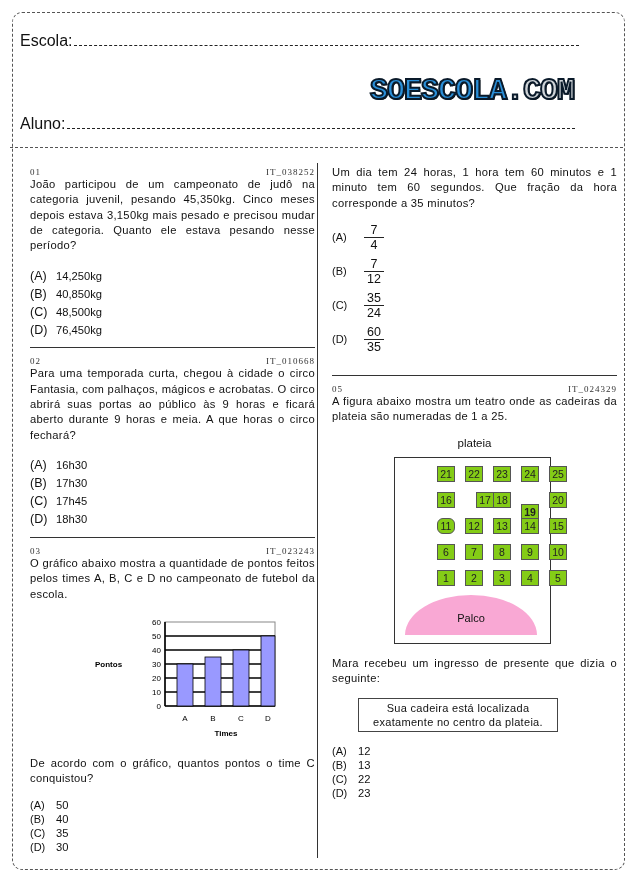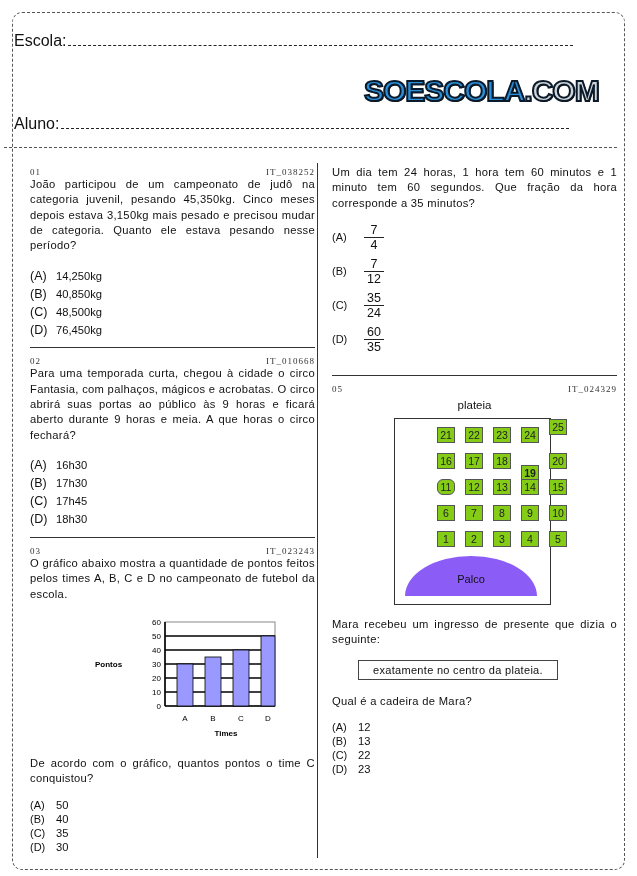--- a/index.html
+++ b/index.html
@@ -1,46 +1,46 @@
 <!DOCTYPE html>
 <html><head>
 <meta charset="utf-8">
 <style>
   html,body{margin:0;padding:0;background:#fff;}
   body{width:637px;height:876px;position:relative;overflow:hidden;font-family:"Liberation Sans",sans-serif;color:#111;}
   .frame{position:absolute;left:12px;top:12px;width:613px;height:858px;border:1px dashed #555;border-radius:10px;box-sizing:border-box;}
-  .header{position:absolute;left:4px;top:12px;width:613px;height:135px;border-bottom:1px dashed #555;}
+  .header{position:absolute;left:10px;top:12px;width:613px;height:135px;border-bottom:1px dashed #555;}
   .hrow{position:absolute;left:10px;font-size:16px;display:flex;align-items:flex-end;}
   .hrow .lbl{white-space:nowrap;}
   .hrow .line{border-bottom:1px dashed #222;height:1px;margin-bottom:4px;}
-  .logo{position:absolute;left:360px;top:62px;font-family:Liberation Sans, sans-serif;font-weight:bold;font-size:30px;letter-spacing:-1px;
+  .logo{position:absolute;left:360px;top:62px;font-family:Liberation Mono, monospace;font-weight:bold;font-size:30px;letter-spacing:-1px;
     color:#2a8fd8;-webkit-text-stroke:2px #0a1a2a;text-shadow:1px 1px 0 #000;}
   .logo .com{color:#cfd4d8;}
   .vdiv{position:absolute;left:317px;top:163px;width:1px;height:695px;background:#333;}
   .col{position:absolute;top:165px;width:285px;font-size:11.2px;line-height:15.3px;}
   .col.left{left:30px;}
   .col.right{left:332px;}
   .q{position:relative;}
   .qhead{display:flex;justify-content:space-between;font-family:"Liberation Serif",serif;font-size:9px;letter-spacing:1px;color:#333;height:12px;}
   .qtext{text-align:justify;letter-spacing:0.3px;}
   .opts{margin-top:14px;}
   .opt{display:flex;font-size:11.2px;height:18px;align-items:center;}
   .opt .ol{width:26px;font-size:12.5px;}
   .opt.small{height:14px;}
   .opt.small .ol{font-size:11px;}
   .sep{border-top:1px solid #333;margin:8px 0 6px 0;}
   .chart{position:relative;width:200px;height:130px;margin:12px 0 0 55px;}
   .frac{display:inline-flex;flex-direction:column;align-items:center;font-size:12.5px;line-height:14px;}
   .frac .num{border-bottom:1px solid #222;padding:0 2px;min-width:16px;text-align:center;}
   .fopt{display:flex;align-items:center;height:34px;}
   .fopt .ol{width:32px;font-size:11px;}
-  .theater-title{text-align:center;font-size:11.5px;margin-top:4px;}
+  .theater-title{text-align:center;font-size:11.5px;margin-top:12px;}
   .theater{position:relative;width:155px;height:185px;border:1px solid #333;margin:5px 0 0 62px;}
   .seat{position:absolute;width:16px;height:14px;background:#84cc16;border:1px solid #555;font-size:10.5px;line-height:14px;text-align:center;color:#222;margin-left:32px;}
-  .stage{position:absolute;left:10px;bottom:8px;width:132px;height:40px;background:#8b5cf6;border-radius:50% 50% 0 0 / 100% 100% 0 0;font-size:11px;text-align:center;line-height:46px;}
+  .stage{position:absolute;left:10px;bottom:8px;width:132px;height:40px;background:#f9a8d4;border-radius:50% 50% 0 0 / 100% 100% 0 0;font-size:11px;text-align:center;line-height:46px;}
   .notebox{border:1px solid #444;width:198px;margin:12px 0 0 26px;text-align:center;font-size:11px;line-height:14px;padding:2px 0;letter-spacing:0.3px;}
 </style>
 </head>
 <body>
 
 <div class="frame"></div>
 
 <div class="header">
   <div class="hrow" style="top:20px;">
     <span class="lbl">Escola:</span>
@@ -212,30 +212,31 @@
         </div>
     </div>
   </div>
   <div class="sep" style="margin-top:18px;"></div>
 
   <div class="q">
     <div class="qhead">
         <span>05</span>
         <span>IT_024329</span>
       </div>
+    <div class="qtext">A figura abaixo mostra um teatro onde as cadeiras da plateia são numeradas de 1 a 25.</div>
     <div class="theater-title">plateia</div>
     <div class="theater" id="theater">
       <div class="stage">Palco</div>
     <div class="seat" style="left: 10px; top: 8px;">21</div>
         <div class="seat" style="left: 38px; top: 8px;">22</div>
         <div class="seat" style="left: 66px; top: 8px;">23</div>
         <div class="seat" style="left: 94px; top: 8px;">24</div>
-        <div class="seat" style="left: 122px; top: 0;">25</div>
+        <div class="seat" style="left: 122px; top: 8px;">25</div>
         <div class="seat" style="left: 10px; top: 34px;">16</div>
-        <div class="seat" style="left: 38px; top: 34px;">17</div>
+        <div class="seat" style="left: 49px; top: 34px;">17</div>
         <div class="seat" style="left: 66px; top: 34px;">18</div>
         <div class="seat" style="left: 94px; top: 46px; font-weight: bold;">19</div>
         <div class="seat" style="left: 122px; top: 34px;">20</div>
         <div class="seat" style="left: 10px; top: 60px; border-radius: 6px;">11</div>
         <div class="seat" style="left: 38px; top: 60px;">12</div>
         <div class="seat" style="left: 66px; top: 60px;">13</div>
         <div class="seat" style="left: 94px; top: 60px;">14</div>
         <div class="seat" style="left: 122px; top: 60px;">15</div>
         <div class="seat" style="left: 10px; top: 86px;">6</div>
         <div class="seat" style="left: 38px; top: 86px;">7</div>
@@ -243,23 +244,23 @@
         <div class="seat" style="left: 94px; top: 86px;">9</div>
         <div class="seat" style="left: 122px; top: 86px;">10</div>
         <div class="seat" style="left: 10px; top: 112px;">1</div>
         <div class="seat" style="left: 38px; top: 112px;">2</div>
         <div class="seat" style="left: 66px; top: 112px;">3</div>
         <div class="seat" style="left: 94px; top: 112px;">4</div>
         <div class="seat" style="left: 122px; top: 112px;">5</div>
       </div>
     <div class="qtext" style="margin-top:12px;">Mara recebeu um ingresso de presente que dizia o seguinte:</div>
     <div class="notebox">
+      <div>Sua cadeira está localizada</div>
       <div>exatamente no centro da plateia.</div>
     </div>
-    <div class="qtext" style="margin-top:14px;">Qual é a cadeira de Mara?</div>
     <div class="opts" style="margin-top:12px;">
       <div class="opt small">
           <span class="ol">(A)</span>
           <span>12</span>
         </div>
       <div class="opt small">
           <span class="ol">(B)</span>
           <span>13</span>
         </div>
       <div class="opt small">

